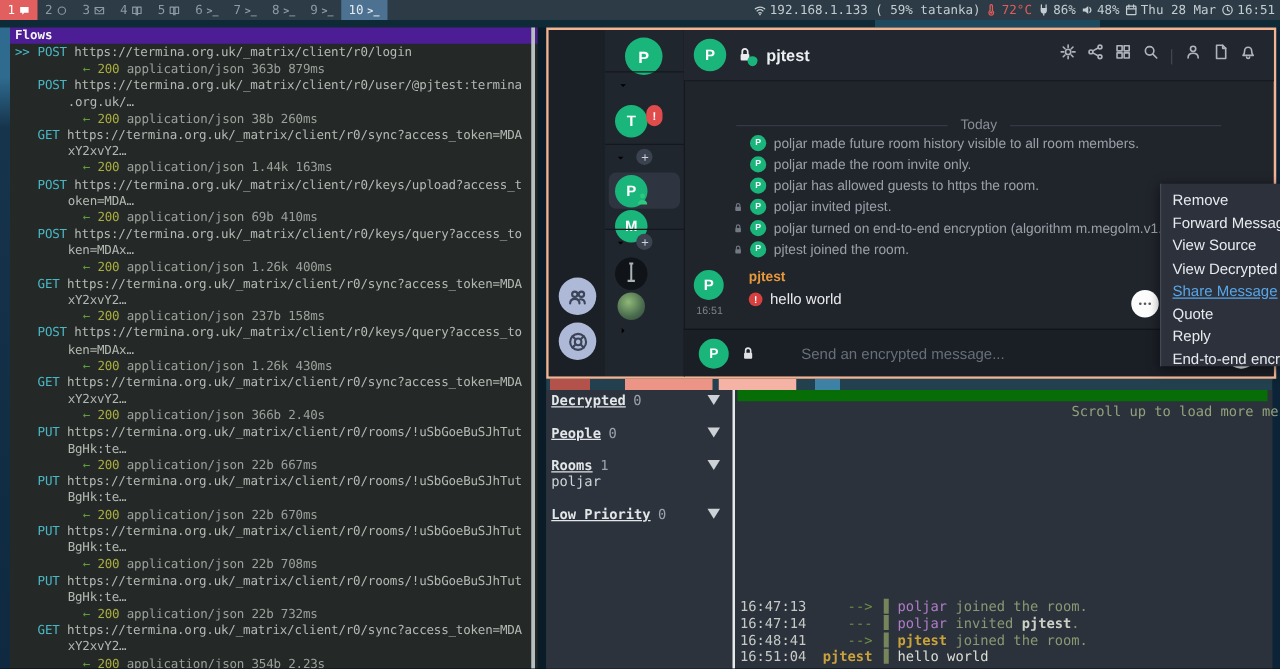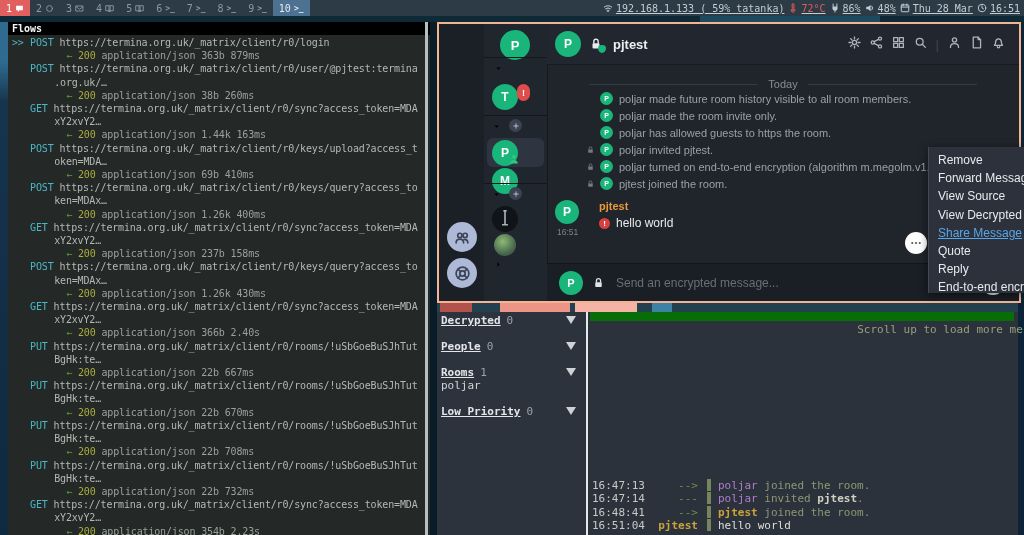--- a/index.html
+++ b/index.html
@@ -11,31 +11,31 @@
   .ico svg .f{fill:currentColor;stroke:none;}
 
   
   .taskbar{position:absolute;left:0;top:0;right:0;height:16px;background:#2c3b45;display:flex;align-items:center;justify-content:space-between;font:10px "DejaVu Sans Mono",monospace;color:#9ba9b2;z-index:50;}
   .ws-wrap{display:flex;height:16px;}
   .ws{display:flex;align-items:center;gap:3px;padding:0 6px;height:16px;color:#8b9aa4;}
   .ws .ico{width:9px;height:9px;}
   .ws.urgent{background:#e25f5f;color:#fff;}
   .ws.focused{background:#4d7191;color:#e2eaf0;}
   .ws .tglyph{font:bold 8px "DejaVu Sans Mono",monospace;}
-  .status{display:flex;align-items:center;gap:4px;padding-right:4px;color:#c3ccd2;text-decoration:underline;}
+  .status{display:flex;align-items:center;gap:4px;padding-right:4px;color:#c3ccd2;}
   .status .ico{width:10px;height:10px;}
   .st-temp,.st-temp-ic{color:#e05d5d;}
   .st-seg{display:flex;align-items:center;gap:3px;}
 
   
   .wp{background:#0e2a36;}
 
   
   .term{left:8px;top:22px;width:422px;height:513px;background:#242827;}
-  .term-header{height:13px;background:#000000;color:#f3f5f5;font:bold 10px "DejaVu Sans Mono",monospace;padding-left:4px;line-height:13px;}
+  .term-header{height:13px;background:#4c1d95;color:#f3f5f5;font:bold 10px "DejaVu Sans Mono",monospace;padding-left:4px;line-height:13px;}
   .flow-list{position:absolute;left:4px;right:7px;top:14px;bottom:0;font:10px "DejaVu Sans Mono",monospace;line-height:13.2px;letter-spacing:-0.15px;white-space:pre;overflow:hidden;}
   .fl-mk{display:inline-block;width:3ch;color:#49b8c4;}
   .fl-m{color:#49b8c4;}
   .fl-u{color:#b3b9b3;}
   .fl-cont{padding-left:7ch;color:#b3b9b3;}
   .fl-resp{padding-left:9ch;color:#9aa09a;}
   .fl-ar{color:#5f9e3c;}
   .fl-cd{color:#a9ac3e;text-align:center;}
   .term-sb{position:absolute;right:2px;top:0;bottom:0;width:3px;background:#b6bfbf;}
 
@@ -58,41 +58,41 @@
   .main{position:absolute;left:108px;right:0;top:0;bottom:0;}
   .chat-hd{position:absolute;left:0;right:0;top:0;height:40px;background:#22262e;border-bottom:1px solid #171b21;display:flex;align-items:center;}
   .chat-hd .av{width:26px;height:26px;font-size:12px;margin-left:8px;}
   .hd-lock{position:relative;color:#e8eaee;width:14px;height:14px;margin-left:8px;}
   .hd-lock .shield{position:absolute;right:-3px;bottom:-2px;width:8px;height:8px;border-radius:50% 50% 50% 50%/40% 40% 60% 60%;background:#19b57a;}
   .hd-title{margin-left:10px;font-weight:bold;font-size:13px;color:#eceff2;}
   .hd-icons{margin-left:auto;display:flex;align-items:center;gap:9px;padding-right:14px;color:#aeb4bc;}
   .hd-icons .ico{width:13px;height:13px;}
   .hd-sep{color:#3f4650;font-size:13px;}
   .timeline{position:absolute;left:0;right:0;top:40px;bottom:38px;overflow:hidden;}
-  .today{display:flex;align-items:center;gap:10px;padding:0 42px;margin-top:14px;color:#878d95;font-size:11px;}
+  .today{display:flex;align-items:center;gap:10px;padding:0 42px;margin-top:30px;color:#878d95;font-size:11px;}
   .today .tline{flex:1;height:1px;background:#343a43;}
   .ev{display:flex;align-items:center;height:17px;padding-left:39px;}
   .ev .lockslot{width:14px;height:10px;color:#737983;display:flex;align-items:center;}
   .ev .lockslot .ico{width:9px;height:10px;}
   .ev .av{width:13px;height:13px;font-size:7px;margin-right:6px;}
   .ev .evt{font-size:11px;color:#9aa0a8;white-space:nowrap;}
   .msg{display:flex;margin-top:8px;padding-left:8px;}
   .msg-gutter{width:44px;}
   .msg-gutter .av{width:24px;height:24px;font-size:12px;}
   .msg-time{font-size:8.5px;color:#7e848c;margin-top:3px;padding-left:2px;}
   .msg-name{font-size:11px;font-weight:bold;color:#e8993c;}
   .msg-row{display:flex;align-items:center;margin-top:4px;gap:6px;}
   .warn{width:11px;height:11px;border-radius:50%;background:#d84040;color:#fff;font:bold 8px "Liberation Sans",sans-serif;display:flex;align-items:center;justify-content:center;}
   .msg-text{font-size:12px;color:#e8eaec;}
   .msg-opts{position:absolute;right:92px;top:168px;width:22px;height:22px;border-radius:50%;background:#fdfdfd;color:#555;display:flex;align-items:center;justify-content:center;}
   .msg-opts .ico{width:12px;height:12px;}
   .composer{position:absolute;left:0;right:0;bottom:0;height:38px;background:#1a1e25;border-top:1px solid #11141a;display:flex;align-items:center;gap:9px;padding-left:12px;box-sizing:border-box;}
   .composer .av{width:24px;height:24px;font-size:11px;}
   .cmp-lock{color:#dfe2e6;width:13px;height:14px;position:relative;}
-  .cmp-input{flex:1;background:transparent;border:none;outline:none;font:12px "Liberation Sans",sans-serif;color:#c9ced4;}
+  .cmp-input{flex:1;background:transparent;border:none;outline:none;font:12px "Liberation Sans",sans-serif;color:#c9ced4;margin-left:25px;}
   .cmp-input::placeholder{color:#676f79;}
   .aa-btn{width:24px;height:24px;border-radius:50%;background:#f4f5f6;color:#3a3f46;font:bold 10px "Liberation Sans",sans-serif;display:flex;align-items:center;justify-content:center;margin-right:14px;}
 
   
   .ctx{left:928px;top:147px;width:110px;height:146px;background:#2c313b;border-left:1px solid #434a56;box-shadow:0 2px 8px rgba(0,0,0,.5);z-index:40;padding-top:4px;box-sizing:border-box;}
   .ctx-item{height:18.2px;line-height:18.2px;padding-left:9px;font-size:12px;color:#e7eaee;white-space:nowrap;}
   .ctx-item.hl{color:#58a6e8;text-decoration:underline;}
 
   
   .gomuks{left:437px;top:312px;width:581px;height:223px;background:#2c323c;font-family:"DejaVu Sans Mono",monospace;}

